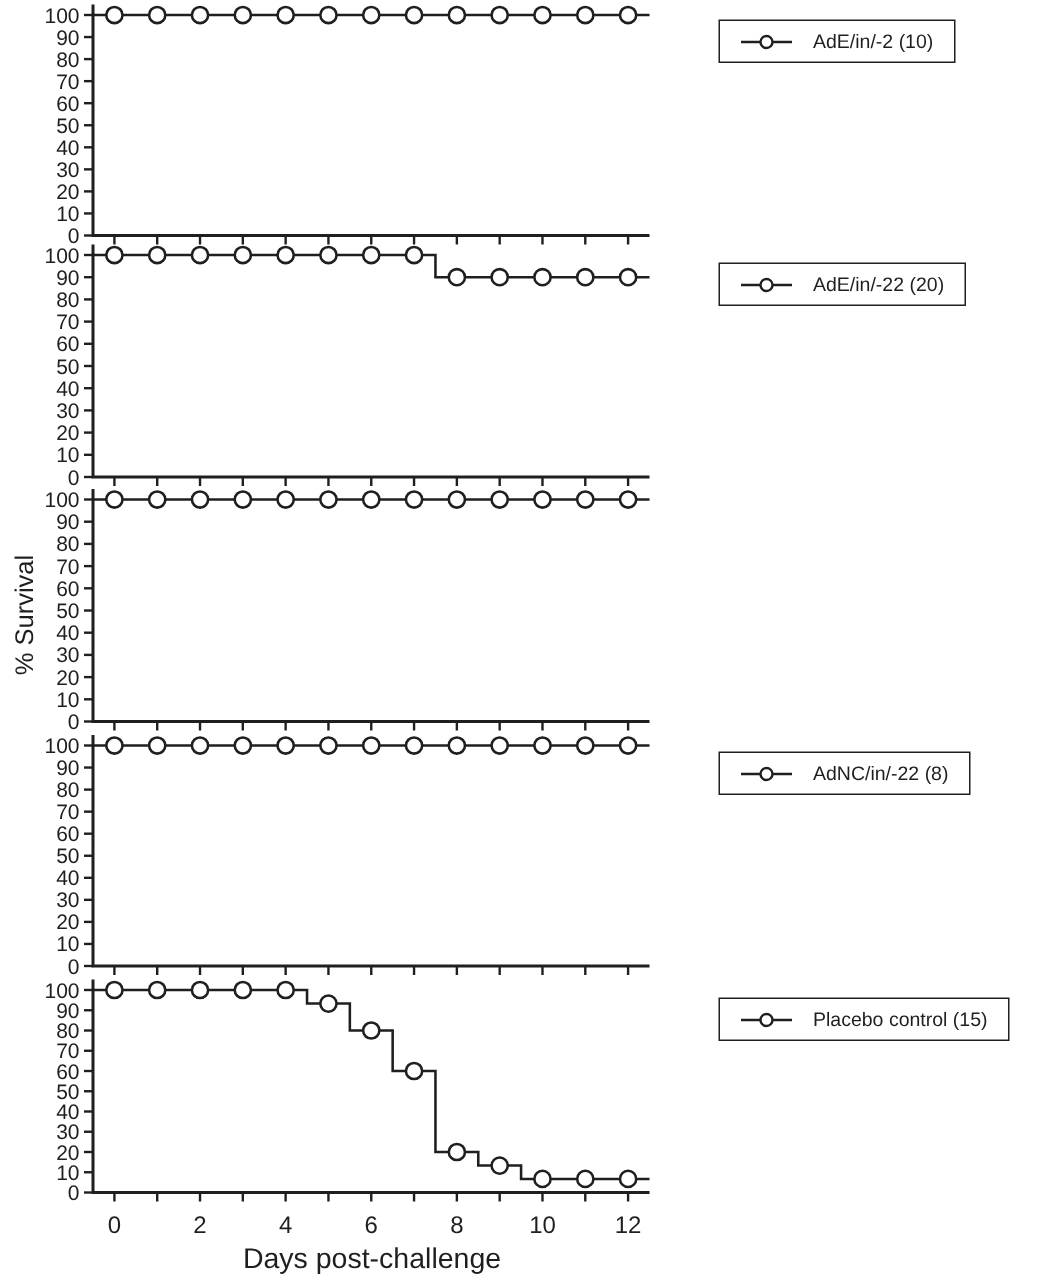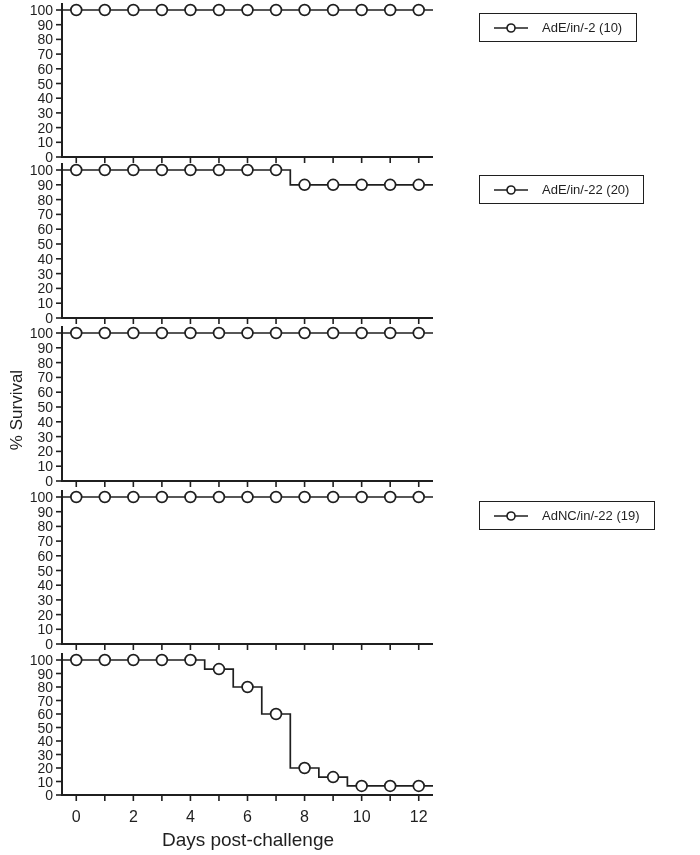--- a/index.html
+++ b/index.html
@@ -320,17 +320,24 @@
     </svg>
     <span>AdE/in/-22 (20)</span>
   </div>
 
 
   <div class="legend" style="top:501px">
     <svg width="36" height="12" viewBox="0 0 36 12">
       <line x1="1" y1="6" x2="35" y2="6"></line>
         <circle cx="18" cy="6" r="4"></circle>
     </svg>
-    <span>AdNC/in/-22 (19)</span>
+    <span>AdNC/in/-22 (8)</span>
   </div>
 
+  <div class="legend" style="top:665px">
+    <svg width="36" height="12" viewBox="0 0 36 12">
+      <line x1="1" y1="6" x2="35" y2="6"></line>
+        <circle cx="18" cy="6" r="4"></circle>
+    </svg>
+    <span>Placebo control (15)</span>
+  </div>
 
 </div>
 
 </body></html>

